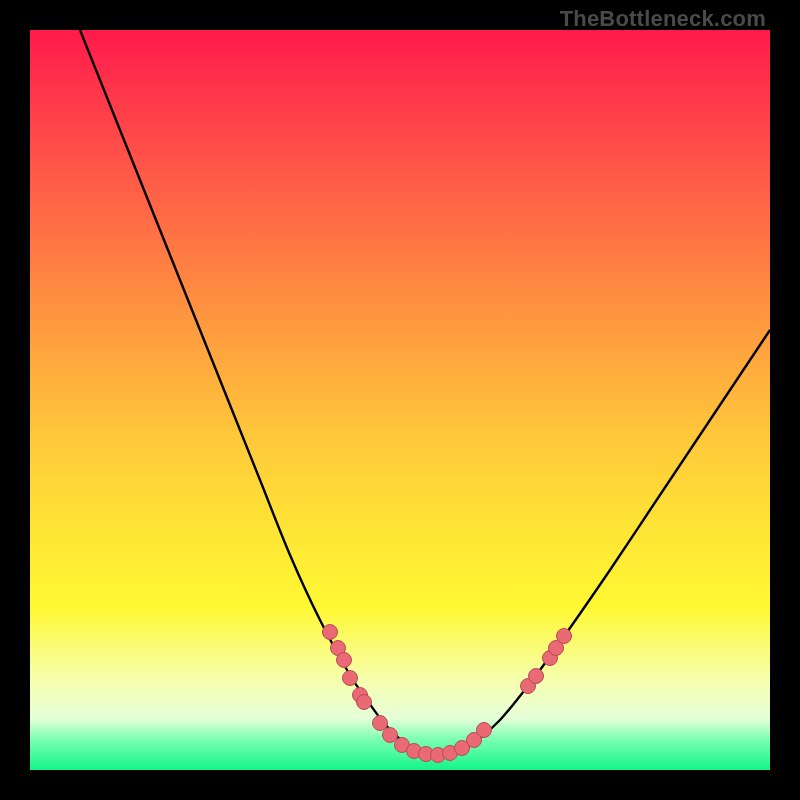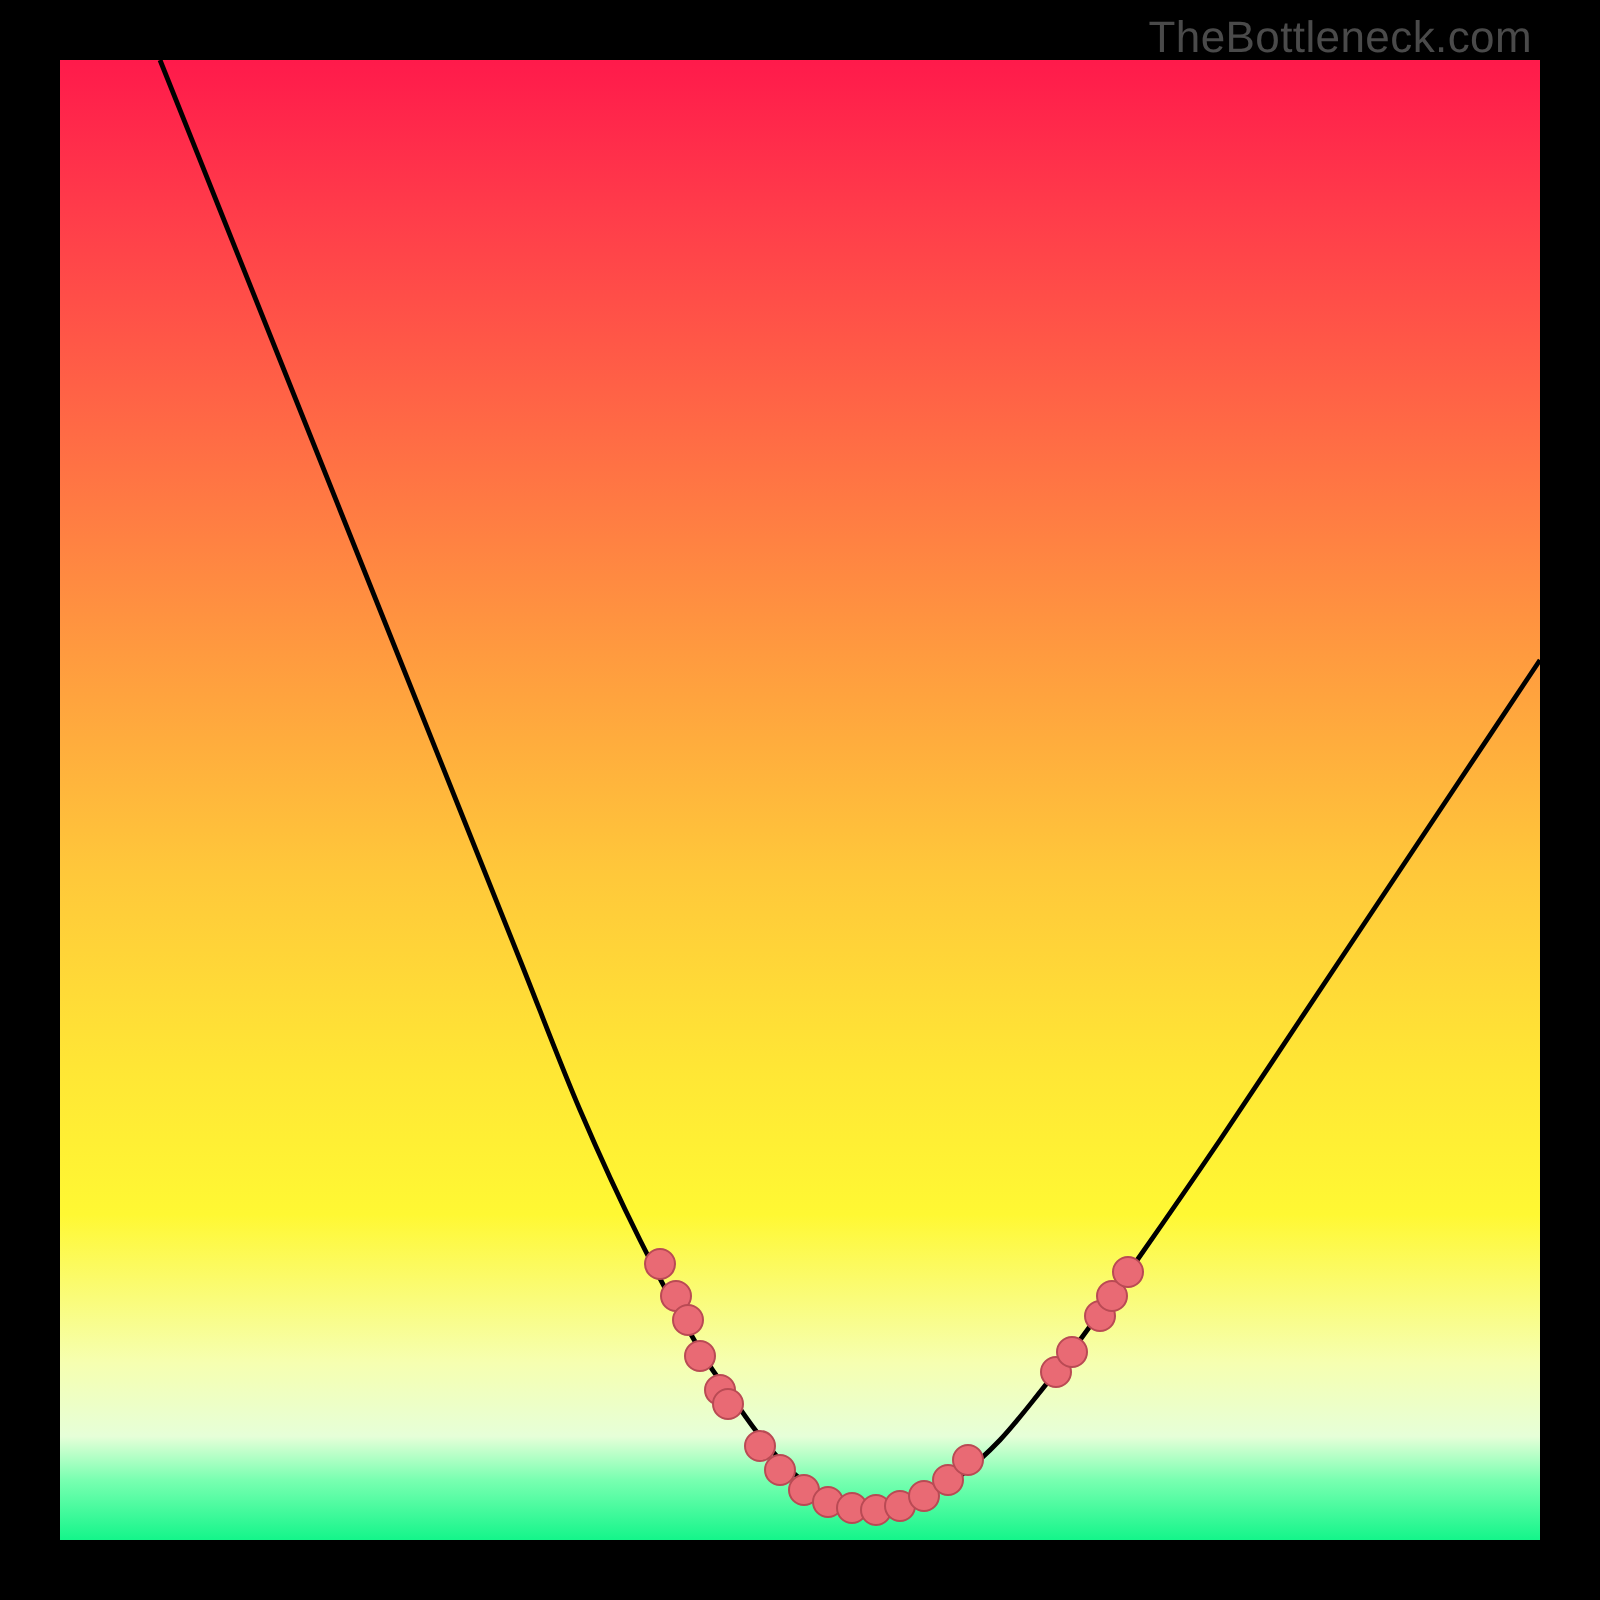--- a/index.html
+++ b/index.html
@@ -30,21 +30,21 @@
       #77ffb0 96%,
       #14f58a 100%
     );
   }
   .watermark {
     position: absolute;
     top: 6px;
     right: 34px;
     color: #4a4a4a;
     font-size: 22px;
-    font-weight: 400;
+    font-weight: 700;
     letter-spacing: 0.2px;
   }
   svg.curve {
     position: absolute;
     left: 30px;
     top: 30px;
     width: 740px;
     height: 740px;
     overflow: visible;
   }

